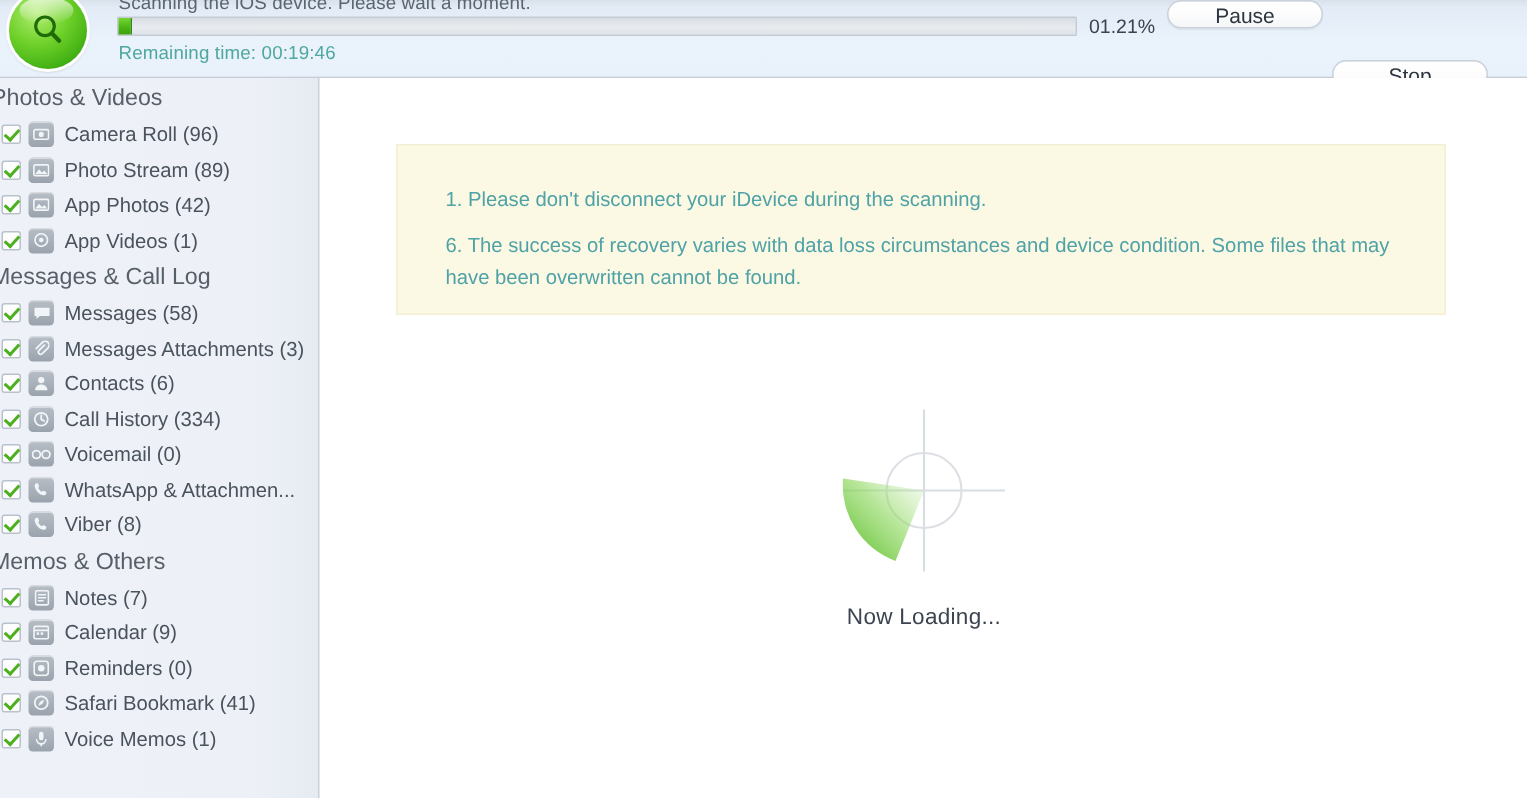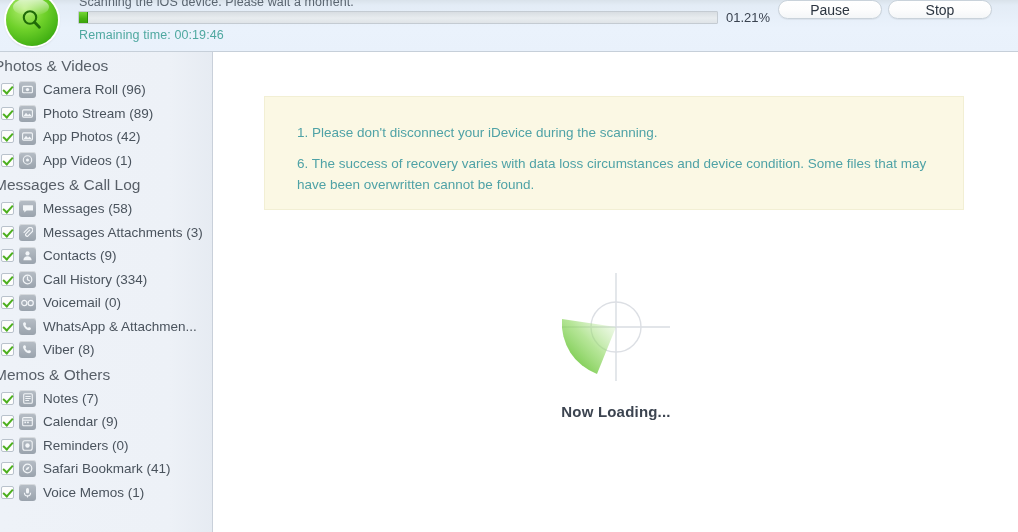--- a/index.html
+++ b/index.html
@@ -56,21 +56,21 @@
     position:absolute;top:0px;height:19px;
     background:linear-gradient(to bottom,#ffffff 0%,#fdfdfd 50%,#f4f6f8 100%);
     border:1px solid #c9d2da;border-radius:15px;
     font-size:14px;color:#2c3540;
     display:flex;align-items:center;justify-content:center;
     box-shadow:0 1px 1px rgba(0,0,0,.06);
     cursor:pointer;font-family:"Liberation Sans", sans-serif;
     padding:0;
   }
   .btn-pause{left:778px;width:104px;}
-  .btn-stop{left:888px;width:104px;}
+  .btn-stop{left:888px;width:104px;margin-top:40px;}
 
   
   .sidebar{
     position:absolute;left:0;top:52px;width:213px;height:480px;
     background:linear-gradient(to right,#eef2f8 0%,#edf1f7 80%,#e6ebf2 100%);
     border-right:1px solid #c9d0da;
     box-sizing:border-box;overflow:hidden;
   }
   .group-title{
     font-size:15.5px;color:#585f68;
@@ -114,21 +114,21 @@
   }
   .notice p{
     margin:0 0 10px 0;font-size:13.5px;line-height:1.55;color:#4fa2a6;
   }
   .spinner-wrap{
     position:absolute;left:0;top:215px;width:804px;
     display:flex;flex-direction:column;align-items:center;
   }
   .spinner{width:120px;height:120px;position:relative;}
   .loading-text{
-    margin-top:16px;font-size:15px;color:#3c4450;letter-spacing:.2px;font-weight:bold;
+    margin-top:16px;font-size:15px;color:#3c4450;letter-spacing:.2px;
   }
 </style>
 </head>
 <body>
 
 <div class="app">
 
   <div class="header">
 
     <div class="logo">
@@ -214,21 +214,21 @@
           <span class="row-label">Messages Attachments (3)</span>
         </div>
         <div class="row">
           <span class="chk"></span>
           <span class="ico">
             <svg width="11" height="11" viewBox="0 0 11 11">
               <circle cx="5.5" cy="3.4" r="2.1" fill="#f2f5f8"></circle>
               <path d="M1.4 10.2c0-2.5 1.9-3.9 4.1-3.9s4.1 1.4 4.1 3.9Z" fill="#f2f5f8"></path>
             </svg>
           </span>
-          <span class="row-label">Contacts (9)</span>
+          <span class="row-label">Contacts (6)</span>
         </div>
         <div class="row">
           <span class="chk"></span>
           <span class="ico">
             <svg width="11" height="11" viewBox="0 0 11 11">
               <circle cx="5.5" cy="5.5" r="4.3" fill="none" stroke="#f2f5f8" stroke-width="1.2"></circle>
               <path d="M5.5 2.8V5.6L7.4 6.7" fill="none" stroke="#f2f5f8" stroke-width="1.2" stroke-linecap="round"></path>
             </svg>
           </span>
           <span class="row-label">Call History (334)</span>

